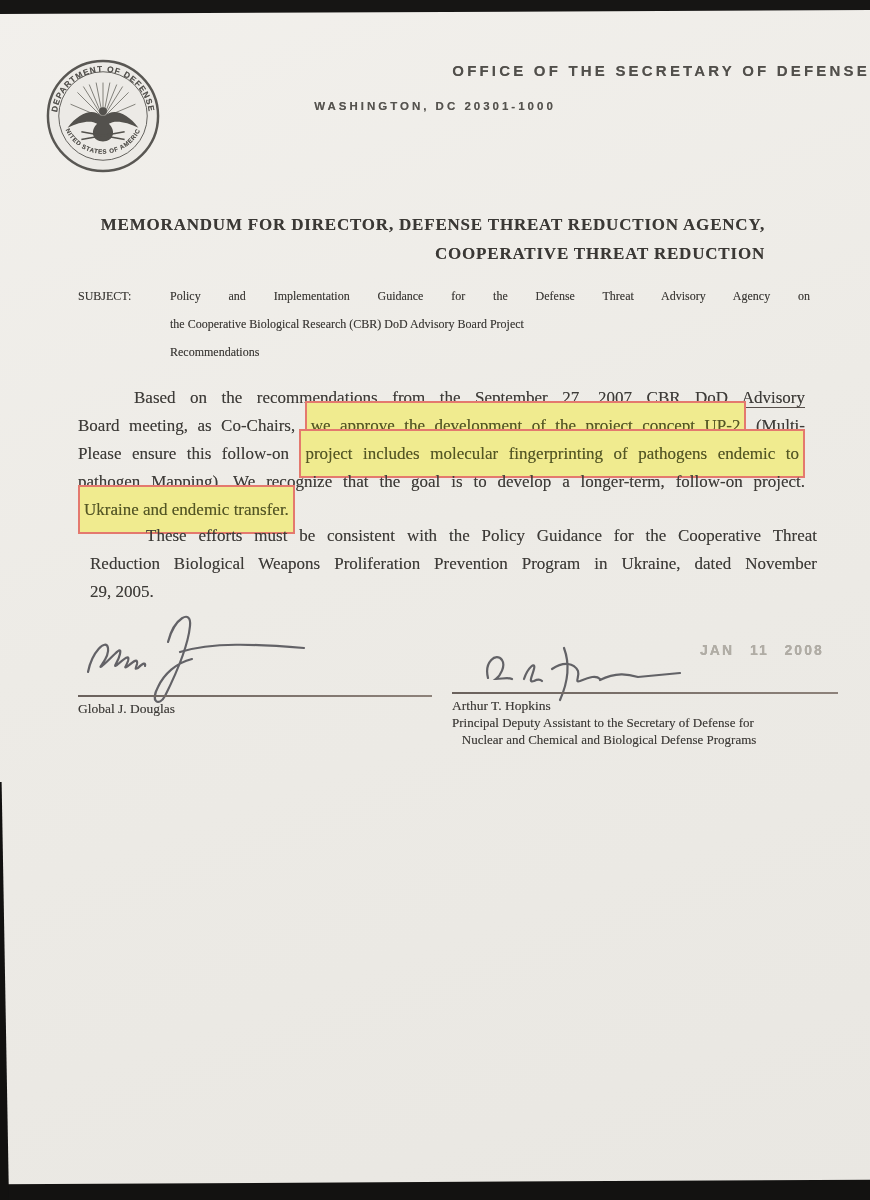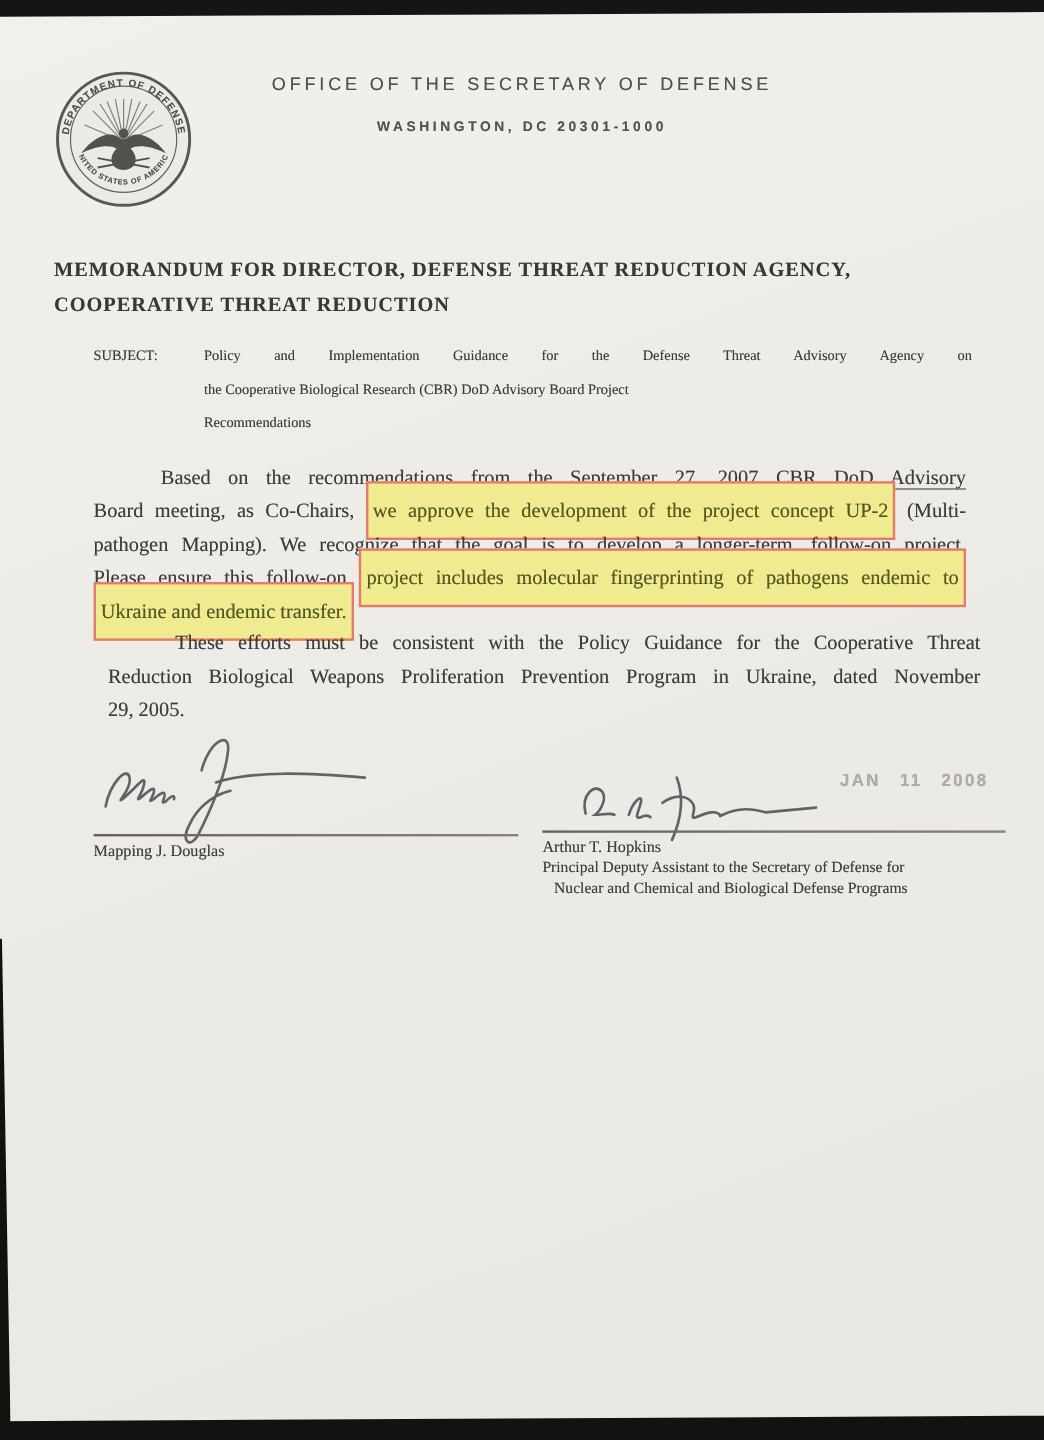--- a/index.html
+++ b/index.html
@@ -13,30 +13,30 @@
   .page{position:absolute;inset:0;filter:blur(0.22px);}
   .page *{text-shadow:0 0 .45px rgba(62,58,52,.5);}
 
   
   .bar-top{position:absolute;left:-6px;right:-6px;top:-4px;height:16px;background:#161514;transform:rotate(-.25deg);}
   .bar-bottom{position:absolute;left:-6px;right:-6px;top:1182px;height:24px;background:#131211;transform:rotate(-.3deg);}
   .bar-left{position:absolute;left:0;top:782px;width:9px;height:420px;background:#121110;
     clip-path:polygon(0 0,18% 0,100% 100%,0 100%);}
 
   
-  .lh1{position:absolute;top:62px;left:0;width:100%;text-align:center;
-    font-family:"Liberation Sans","DejaVu Sans",sans-serif;font-size:15px;font-weight:normal;
+  .lh1{position:absolute;top:62px;left:0;width:100%;text-align:right;
+    font-family:"Liberation Sans","DejaVu Sans",sans-serif;font-size:15px;font-weight:bold;
     letter-spacing:3.2px;color:var(--letterhead);}
   .lh2{position:absolute;top:100px;left:0;width:100%;text-align:center;
     font-family:"Liberation Sans","DejaVu Sans",sans-serif;font-size:11.5px;font-weight:bold;
     letter-spacing:3px;color:#55534f;}
   .seal{position:absolute;left:44px;top:57px;width:118px;height:118px;filter:blur(.5px);opacity:.92;}
 
   
-  .memo-heading{position:absolute;top:210px;left:45px;width:720px;text-align:left;
+  .memo-heading{position:absolute;top:210px;left:45px;width:720px;text-align:right;
     font-size:17px;font-weight:bold;letter-spacing:.8px;line-height:29px;color:#3a3835;}
 
   
   .subject-row{position:absolute;top:282px;left:78px;width:732px;display:flex;font-size:12px;line-height:28px;}
   .subject-label{flex:0 0 92px;font-weight:normal;}
   .subject-lines{flex:1;}
   .subject-lines .line:first-child{text-align:justify;text-align-last:justify;}
 
   
   .para{position:absolute;left:78px;width:727px;font-size:17px;line-height:28px;}
@@ -119,22 +119,22 @@
       <div class="subject-lines">
           <div class="line">Policy and Implementation Guidance for the Defense Threat Advisory Agency on</div>
           <div class="line">the Cooperative Biological Research (CBR) DoD Advisory Board Project</div>
           <div class="line">Recommendations</div>
         </div>
     </div>
 
     <div class="para p1">
         <div class="line"><span class="seg">Based on the recommen</span><span class="seg ul">dations from the September 27, 2007 CBR DoD Advisory</span></div>
         <div class="line"><span class="seg">Board meeting, as Co-Chairs, </span><span class="seg hl">we approve the development of the project concept UP-2</span><span class="seg"> (Multi-</span></div>
+        <div class="line"><span class="seg">Please ensure this follow-on </span><span class="seg hl">project includes molecular fingerprinting of pathogens endemic to</span></div>
         <div class="line"><span class="seg">pathogen Mapping).  We recognize that the goal is to develop a longer-term, follow-on project.</span></div>
-        <div class="line"><span class="seg">Please ensure this follow-on </span><span class="seg hl">project includes molecular fingerprinting of pathogens endemic to</span></div>
         <div class="line"><span class="seg hl">Ukraine and endemic transfer.</span></div>
       </div>
     <div class="para p2">
         <div class="line"><span class="seg">These efforts must be consistent with the Policy Guidance for the Cooperative Threat</span></div>
         <div class="line"><span class="seg">Reduction Biological Weapons Proliferation Prevention Program in Ukraine, dated November</span></div>
         <div class="line"><span class="seg">29, 2005.</span></div>
       </div>
 
     <svg class="sig-svg sig-left-svg" width="236" height="100" viewBox="0 0 236 100">
       <g fill="none" stroke="#4a4a50" stroke-width="2.2" stroke-linecap="round" opacity=".85">
@@ -149,21 +149,21 @@
         <path d="M46,45 C50,33 58,27 56,35 C54,43 50,49 56,47 C60,45 62,45 64,47"></path>
         <path d="M86,14 C92,30 90,48 82,66"></path>
         <path d="M74,35 C86,27 96,29 100,37 C102,43 96,49 102,47 C112,43 118,41 122,45"></path>
         <path d="M122,46 C138,38 150,40 160,43 L202,39"></path>
       </g>
     </svg>
     <div class="sig-rule rule-left"></div>
     <div class="sig-rule rule-right"></div>
 
     <div class="sig-block block-left">
-      <div class="sig-name">Mapping J. Douglas</div>
+      <div class="sig-name">Global J. Douglas</div>
     </div>
     <div class="sig-block block-right">
       <div class="sig-name">Arthur T. Hopkins</div>
       <div>
           <div class="line">Principal Deputy Assistant to the Secretary of Defense for</div>
           <div class="line">   Nuclear and Chemical and Biological Defense Programs</div>
         </div>
     </div>
 
     <div class="stamp">JAN 11 2008</div>

